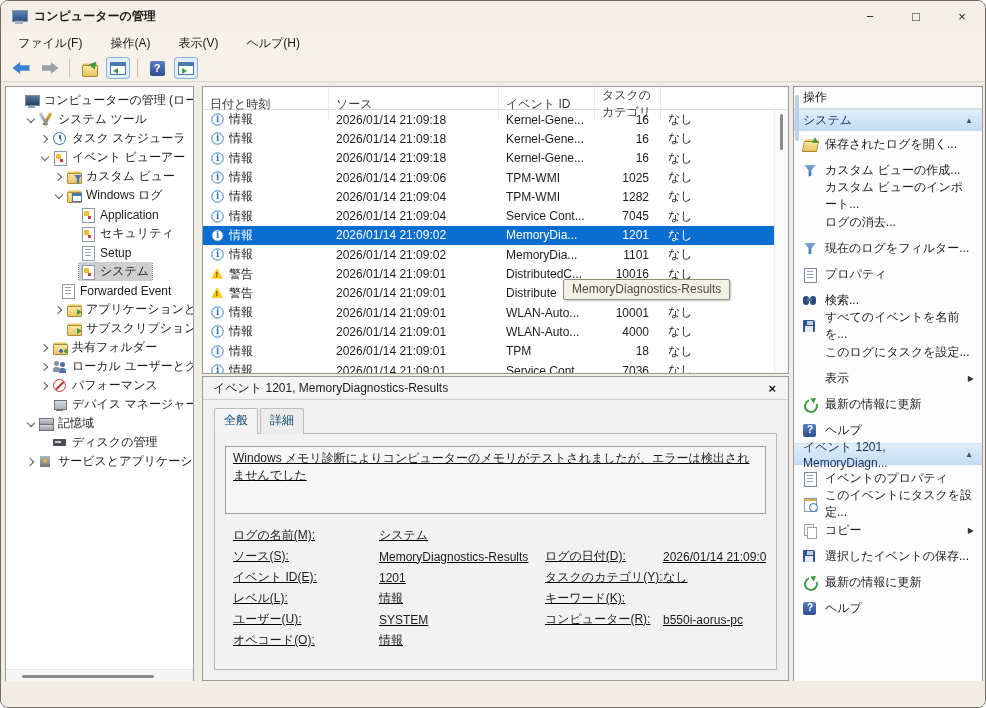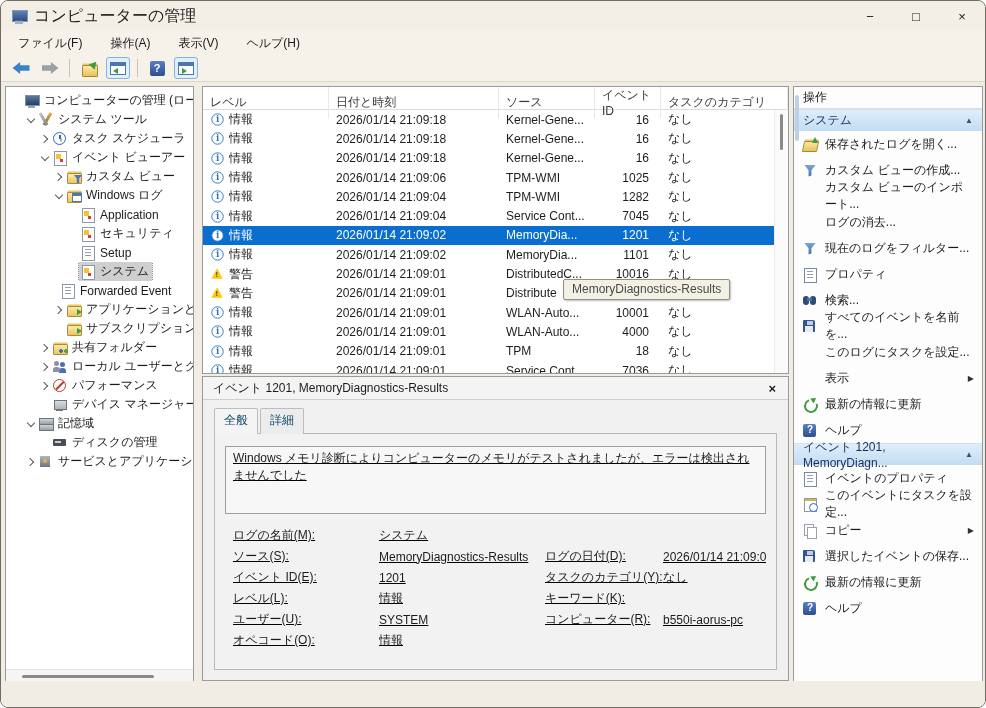--- a/index.html
+++ b/index.html
@@ -2,21 +2,21 @@
 <html><head>
 <meta charset="utf-8">
 <style>
   * { box-sizing: border-box; margin: 0; padding: 0; }
   html,body { width:986px; height:708px; font-family:"Liberation Sans",sans-serif; background:#fff; }
   .win { width:986px; height:708px; border:1px solid #6f6b61; border-radius:8px; overflow:hidden;
          background:#f3efe6; display:flex; flex-direction:column; }
 
   
   .titlebar { height:30px; display:flex; align-items:center; padding-left:10px; background:#f3efe6; flex:0 0 auto; }
-  .title-text { font-size:16px; color:#1b1b1b; margin-left:7px; }
+  .title-text { font-size:12px; color:#1b1b1b; margin-left:7px;font-weight:bold; }
   .caption-btns { margin-left:auto; display:flex; height:100%; }
   .cap { width:46px; height:100%; display:flex; align-items:center; justify-content:center;
          font-size:13px; color:#1b1b1b; }
   .cap.close { border-top-right-radius:8px; }
   .ic-app { width:16px; height:15px; position:relative; }
   .ic-app::before { content:""; position:absolute; left:1px; top:1px; width:14px; height:10px; background:linear-gradient(#5d83b8,#2c4c7e); border:1px solid #8795ad; }
   .ic-app::after { content:""; position:absolute; left:4px; bottom:0; width:8px; height:3px; background:#9fb0c6; box-shadow:0 -1px 0 #54657e; }
 
   
   .menubar { height:24px; display:flex; align-items:center; padding-left:8px; background:#f6f2ea; font-size:12px; color:#1b1b1b; flex:0 0 auto; }
@@ -370,21 +370,20 @@
         </div>
       <div class="hscroll">
           <span class="thumb"></span>
         </div>
     </div>
 
     <div class="center">
 
       <div class="panel list-panel">
         <div class="lgrid lheader" id="list-header">
-            <div class="hcell">レベル</div>
             <div class="hcell">日付と時刻</div>
             <div class="hcell">ソース</div>
             <div class="hcell">イベント ID</div>
             <div class="hcell">タスクのカテゴリ</div>
           </div>
         <div id="list-rows">
             <div class="lgrid lrow">
               <div>
                 <span class="ic ic-info"></span>
                 <span>情報</span>

